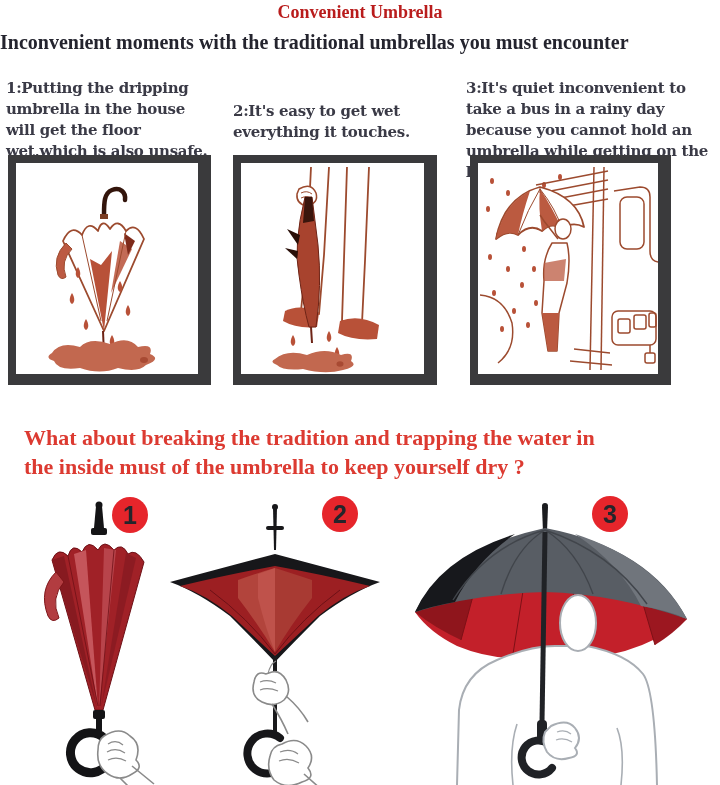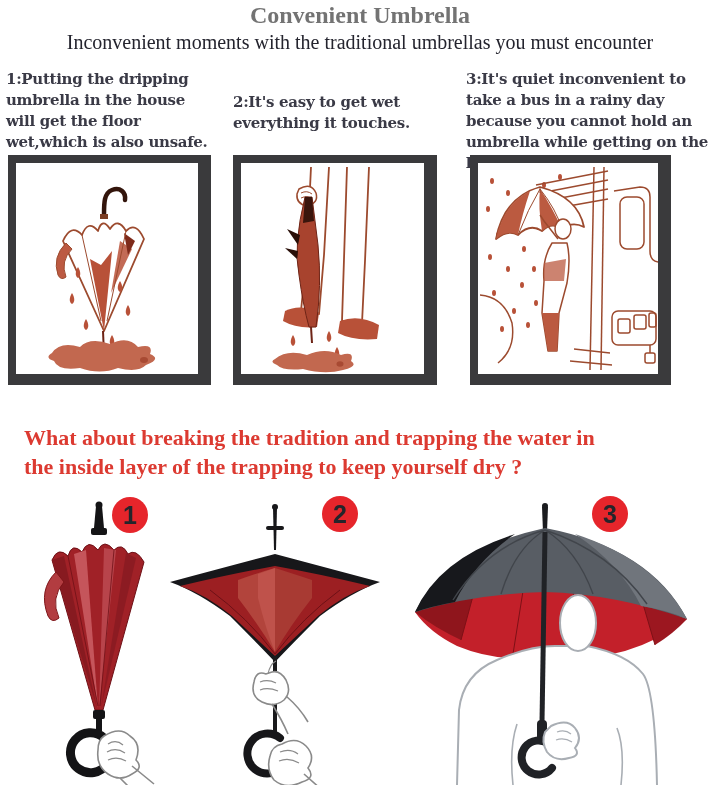--- a/index.html
+++ b/index.html
@@ -3,29 +3,29 @@
 <meta charset="utf-8">
 <style>
   html,body{margin:0;padding:0;}
   body{
     width:720px;height:785px;position:relative;background:#ffffff;
     font-family:"Liberation Serif", serif;overflow:hidden;
   }
   
   .title{
     position:absolute;left:0;top:2px;width:720px;text-align:center;
-    font-size:24px;font-weight:bold;color:#737373;letter-spacing:0px;
+    font-size:18px;font-weight:bold;color:#b91c1c;letter-spacing:0px;
   }
   .subtitle{
-    position:absolute;left:0;top:31px;width:720px;text-align:center;
-    font-size:20px;font-weight:normal;color:#24242e;
+    position:absolute;left:0;top:31px;width:720px;
+    font-size:20px;font-weight:bold;color:#24242e;
   }
   
   .prob{
-    position:absolute;top:69px;
+    position:absolute;top:78px;
     font-family:"DejaVu Serif", serif;font-weight:bold;
     font-size:15px;line-height:1.4;color:#3a3a46;letter-spacing:-0.3px;
   }
   .prob1{left:6px;width:212px;}
   .prob2{left:233px;width:205px;margin-top:23px;}
   .prob3{left:466px;width:252px;}
   
   .panel{
     position:absolute;top:155px;height:230px;box-sizing:border-box;
     background:#ffffff;border:8px solid #3a3a3c;
@@ -174,21 +174,21 @@
     <path d="M62,24 L62,30 M62,26 Q50,46 40,72 M62,26 Q78,46 84,66" stroke="#9c4a2e" stroke-width="1" fill="none"></path>
 
     <path d="M80,76 L66,58 L62,52" stroke="#9c4a2e" stroke-width="1.5" fill="none"></path>
     <ellipse cx="85" cy="66" rx="8" ry="10" fill="#ffffff" stroke="#9c4a2e" stroke-width="1.5"></ellipse>
     <path d="M74,80 Q64,96 66,118 L64,150 L70,188 L79,188 L81,150 L89,120 Q93,96 89,80 Z" fill="#ffffff" stroke="#9c4a2e" stroke-width="1.5" stroke-linejoin="round"></path>
     <path d="M64,150 L70,188 L79,188 L81,150 Z" fill="#bb5a40"></path>
     <path d="M66,100 L88,96 L86,118 L66,118 Z" fill="#bb5a40" opacity="0.75"></path>
   </svg>
 </div>
 
-<div class="question">What about breaking the tradition and trapping the water in the inside layer of the trapping to keep yourself dry ?</div>
+<div class="question">What about breaking the tradition and trapping the water in the inside must of the umbrella to keep yourself dry ?</div>
 
 <div class="sol solA">
   <svg viewBox="0 0 175 287">
 
     <circle cx="87" cy="7" r="3.5" fill="#141416"></circle>
     <path d="M84,8 L90,8 L92,30 L82,30 Z" fill="#141416"></path>
     <rect x="79" y="30" width="16" height="7" rx="2" fill="#141416"></rect>
 
     <path d="M40,62 Q46,48 56,58 Q60,44 70,54 Q76,40 86,52 Q92,40 102,52 Q110,44 116,56 Q124,50 132,64 L91,212 L83,212 Z" fill="#a02127" stroke="#6e1016" stroke-width="1" stroke-linejoin="round"></path>
     <path d="M40,62 L85,210 L52,58 Z" fill="#871a20"></path>

